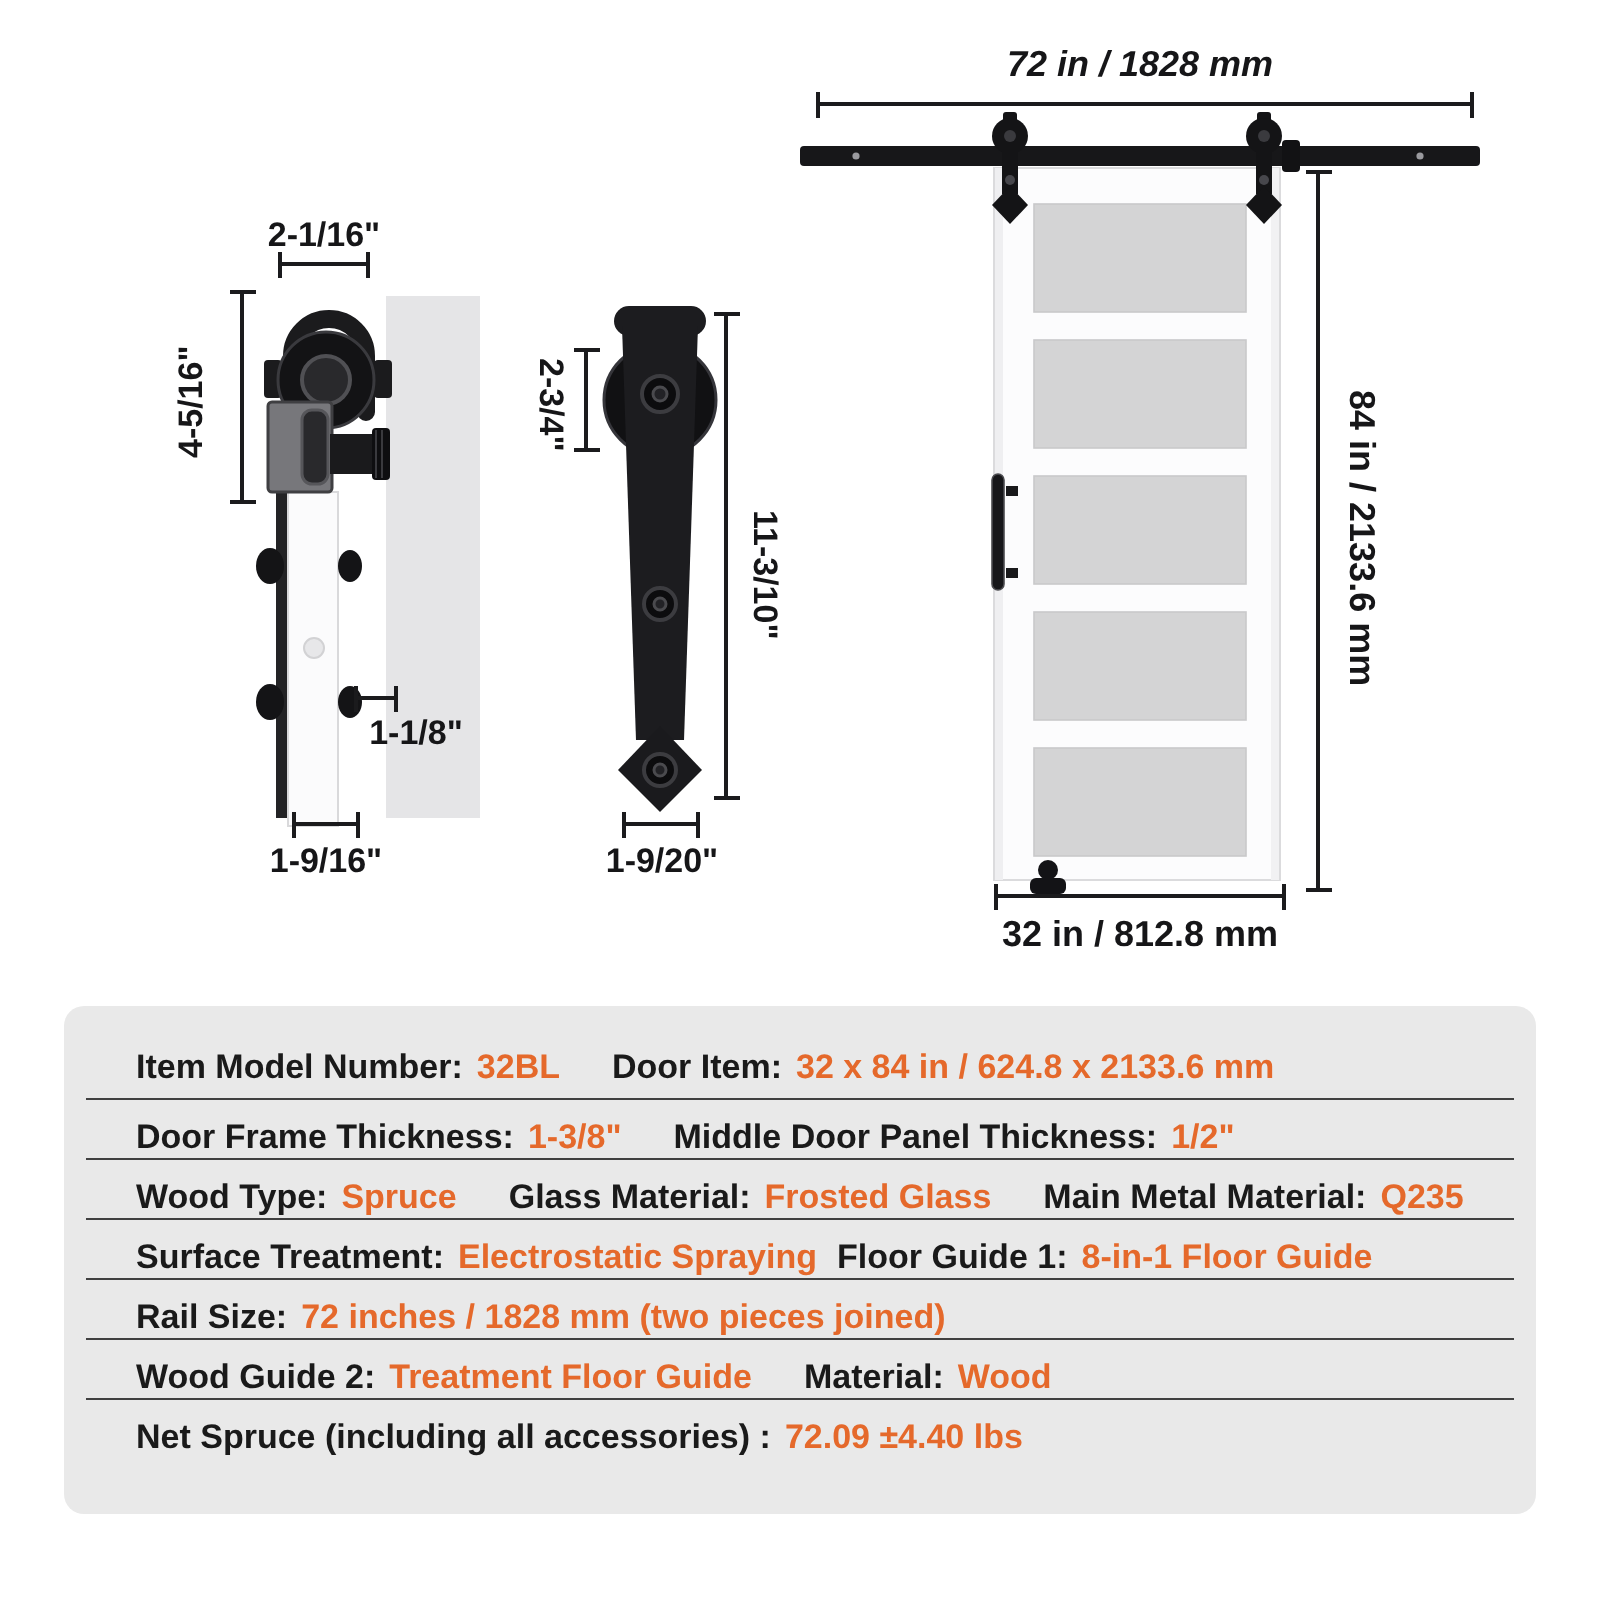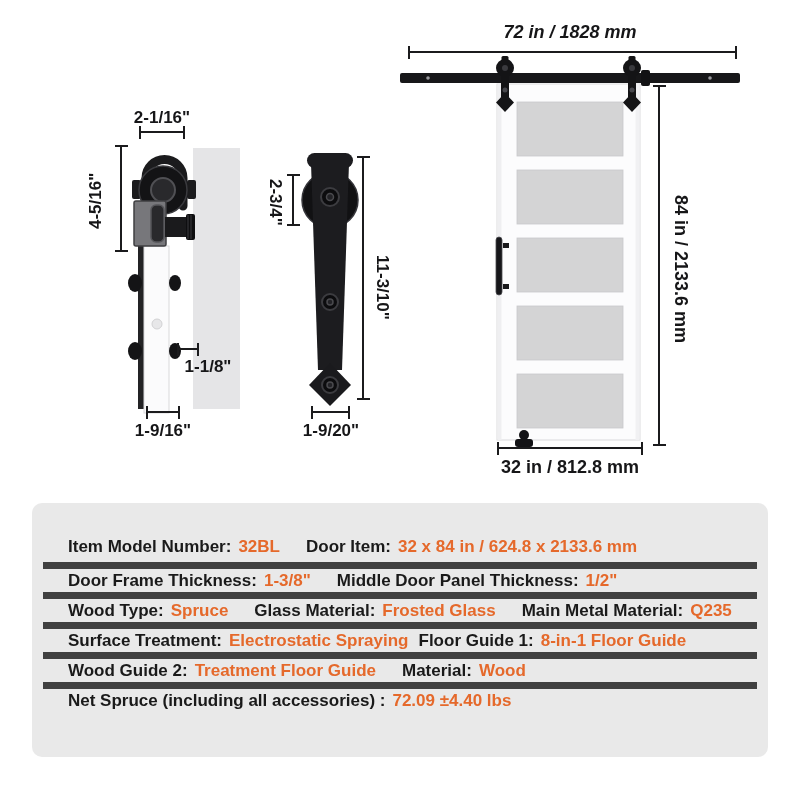--- a/index.html
+++ b/index.html
@@ -29,27 +29,27 @@
     position:absolute;color:#161618;font-weight:bold;font-size:17px;
     text-align:center;white-space:nowrap;line-height:19px;
   }
   .dim-label.big{font-size:18px;}
   .rot-cw{writing-mode:vertical-rl;text-align:center;}
   .rot-ccw{writing-mode:vertical-rl;transform:rotate(180deg);text-align:center;}
 
   
   .spec-table{
     position:absolute;left:32px;top:503px;width:736px;height:254px;
-    background:#E9E9E9;border-radius:10px;padding-top:29px;box-sizing:border-box;
+    background:#E9E9E9;border-radius:10px;padding-top:16px;box-sizing:border-box;
   }
   .spec-row{
     margin:0 11px;height:30px;display:flex;align-items:center;
     padding-left:25px;white-space:nowrap;box-sizing:border-box;
   }
-  .spec-row + .spec-row{border-top:7px solid #404040;}
+  .spec-row + .spec-row{border-top:1px solid #404040;align-items:flex-end;}
   .pair{display:flex;align-items:center;margin-right:26px;}
   .pair:last-child{margin-right:0;}
   .gap-sm .pair{margin-right:10px;}
   .lbl{font-weight:bold;font-size:17px;color:#1a1a1a;margin-right:7px;}
   .val{font-weight:bold;font-size:17px;color:#E5692B;}
 </style>
 </head>
 <body>
 
 <div class="abs" style="left:0;top:0;width:260px;height:460px;">
@@ -226,20 +226,26 @@
       <span class="lbl">Surface Treatment:</span>
       <span class="val">Electrostatic Spraying</span>
     </span>
     <span class="pair">
       <span class="lbl">Floor Guide 1:</span>
       <span class="val">8-in-1 Floor Guide</span>
     </span>
   </div>
   <div class="spec-row">
     <span class="pair">
+      <span class="lbl">Rail Size:</span>
+      <span class="val">72 inches / 1828 mm (two pieces joined)</span>
+    </span>
+  </div>
+  <div class="spec-row">
+    <span class="pair">
       <span class="lbl">Wood Guide 2:</span>
       <span class="val">Treatment Floor Guide</span>
     </span>
     <span class="pair">
       <span class="lbl">Material:</span>
       <span class="val">Wood</span>
     </span>
   </div>
   <div class="spec-row">
     <span class="pair">

